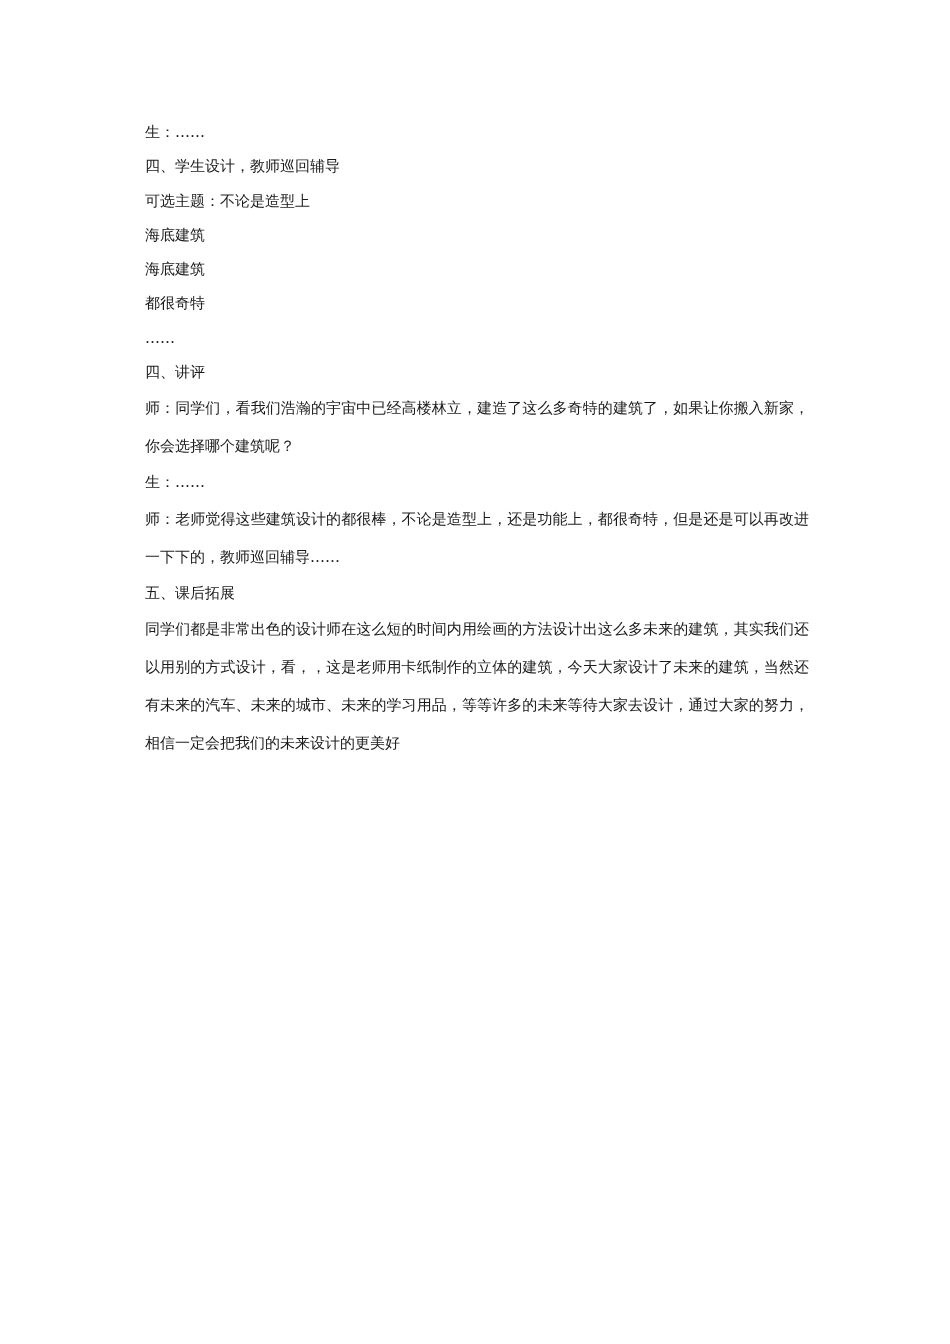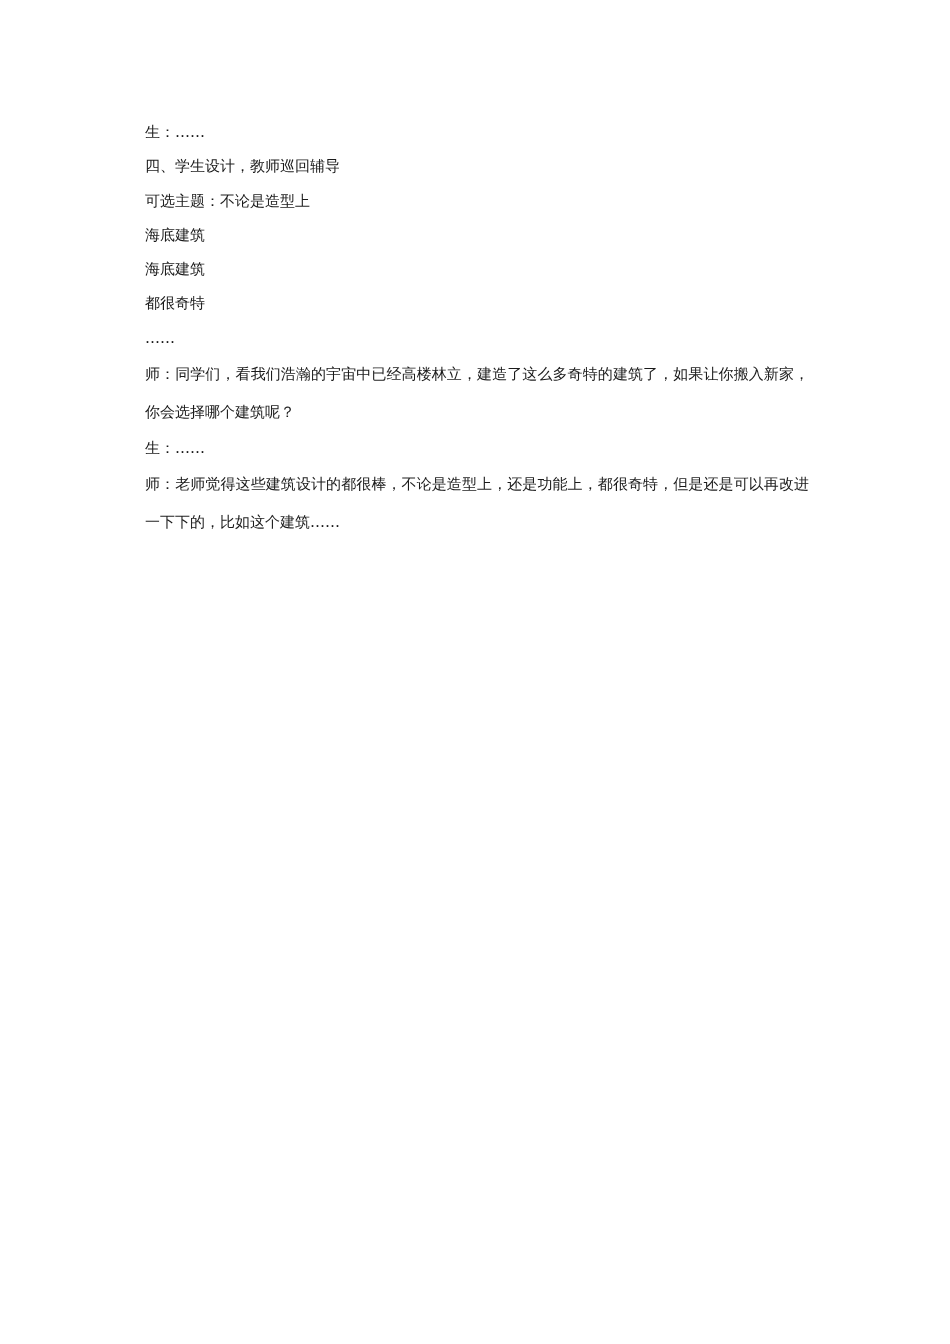--- a/index.html
+++ b/index.html
@@ -17,16 +17,19 @@
 <body>
 
 <div class="page">
   <p class="para single first">生：……</p>
   <p class="para single">四、学生设计，教师巡回辅导</p>
   <p class="para single">可选主题：不论是造型上</p>
   <p class="para single">海底建筑</p>
   <p class="para single">海底建筑</p>
   <p class="para single">都很奇特</p>
   <p class="para single">……</p>
+  <p class="para single">四、讲评</p>
   <p class="para">师：同学们，看我们浩瀚的宇宙中已经高楼林立，建造了这么多奇特的建筑了，如果让你搬入新家，你会选择哪个建筑呢？</p>
   <p class="para single">生：……</p>
-  <p class="para">师：老师觉得这些建筑设计的都很棒，不论是造型上，还是功能上，都很奇特，但是还是可以再改进一下下的，比如这个建筑……</p>
+  <p class="para">师：老师觉得这些建筑设计的都很棒，不论是造型上，还是功能上，都很奇特，但是还是可以再改进一下下的，教师巡回辅导……</p>
+  <p class="para single">五、课后拓展</p>
+  <p class="para">同学们都是非常出色的设计师在这么短的时间内用绘画的方法设计出这么多未来的建筑，其实我们还以用别的方式设计，看，，这是老师用卡纸制作的立体的建筑，今天大家设计了未来的建筑，当然还有未来的汽车、未来的城市、未来的学习用品，等等许多的未来等待大家去设计，通过大家的努力，相信一定会把我们的未来设计的更美好</p>
 </div>
 
 </body></html>

